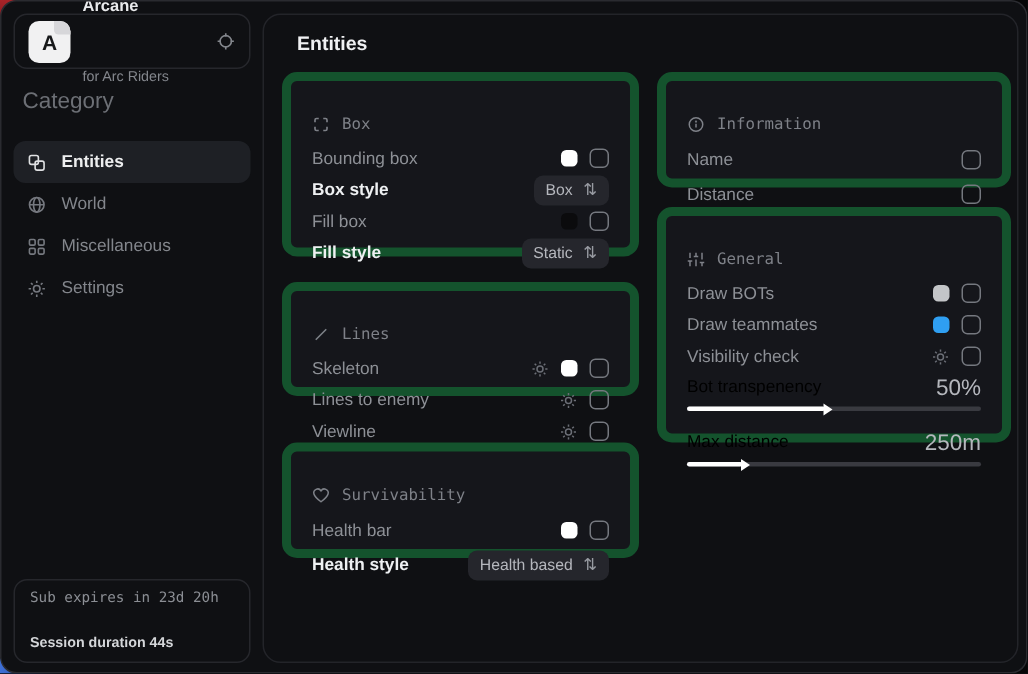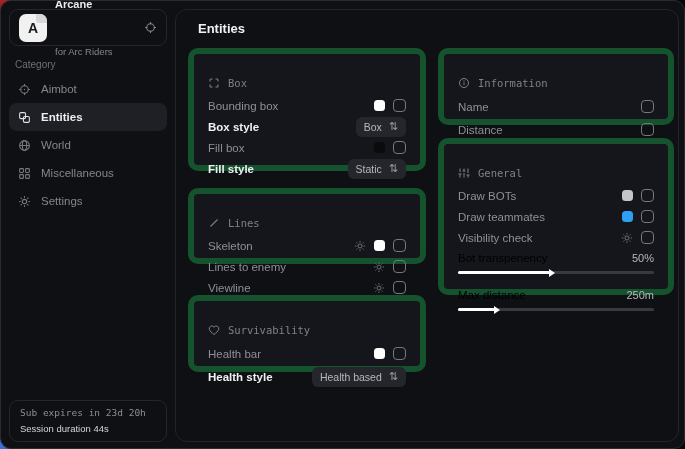--- a/index.html
+++ b/index.html
@@ -41,39 +41,39 @@
     position:relative; overflow:hidden;
   }
   .avatar::after { content:""; position:absolute; right:-5px; top:-5px; width:16px; height:14px;
     background:#d7d7da; border-radius:3px; }
   .avatar span { position:relative; z-index:1; }
   .logo-text { display:flex; flex-direction:column; line-height:1.2; }
   .logo-title { font-size:11px; font-weight:700; color:#e9eaec; }
   .logo-sub { font-size:9.5px; color:#84878d;margin-top:35px; }
   .logo-action { margin-left:auto; color:#84878d; display:flex; }
 
-  .category-label { margin:13px 14px 5px 14px; font-size:10px; color:#6c6f75; }
+  .category-label { margin:13px 14px 18px 14px; font-size:15px; color:#6c6f75; }
 
   .nav { display:flex; flex-direction:column; }
   .nav-item {
     height:28px; margin:0 8px; padding:0 9px;
     display:flex; align-items:center; gap:10px;
     color:#83868c; font-size:11.5px; border-radius:8px; cursor:default;
   }
   .nav-item .nav-icon { display:flex; color:#75787f; }
   .nav-item.active { background:#1e2025; color:#edeeef; font-weight:600; }
   .nav-item.active .nav-icon { color:#dfe0e2; }
 
   .sub-box {
     margin:auto 8px 6px 8px;
     border:1px solid #26272c; border-radius:9px;
     padding:6px 10px 7px 10px;
   }
   .sub-line1 { font-family:"DejaVu Sans Mono",monospace; font-size:9.5px; color:#8b8e94; white-space:nowrap; }
-  .sub-line2 { margin-top:5px; font-size:9.5px; font-weight:400; color:#d4d6d9; }
+  .sub-line2 { margin-top:19px; font-size:9.5px; font-weight:700; color:#d4d6d9; }
 
   
   .panel {
     position:relative; flex:1;
     margin:8px 5px 6px 0;
     border:1px solid #232429; border-radius:12px;
     background:#0f1013;
   }
   .panel-title { position:absolute; left:22px; top:11px; font-size:13px; font-weight:700; color:#f0f1f3; }
 
@@ -109,21 +109,21 @@
   .swatch { width:11px; height:11px; border-radius:3.5px; flex:0 0 auto; }
   .gear-sm { display:flex; color:#6b6e76; }
   .select {
     height:20px; background:#25262c; border-radius:6px;
     display:flex; align-items:center; gap:7px; padding:0 8px;
     font-size:10.5px; color:#b5b7bd;
   }
   .sel-icon { font-size:11px; color:#989ba2; font-family:"DejaVu Sans",sans-serif; }
 
   .slider-label-row { height:20px; display:flex; align-items:center; justify-content:space-between; }
-  .slider-value { font-size:11px; color:#b5b7bd; }
+  .slider-value { font-size:15px; color:#b5b7bd; }
   .slider-track { position:relative; height:3px; background:#393a40; border-radius:2px; margin:3px 0 11px 0; }
   .slider-fill { position:relative; height:100%; background:#ffffff; border-radius:2px; }
   .slider-thumb {
     position:absolute; right:-5px; top:50%; transform:translateY(-50%);
     width:0; height:0;
     border-left:6px solid #ffffff; border-top:4px solid transparent; border-bottom:4px solid transparent;
   }
   svg { display:block; }
 </style>
 </head>
@@ -152,33 +152,20 @@
             <line x1="12" y1="18" x2="12" y2="22"></line>
             <line x1="2" y1="12" x2="6" y2="12"></line>
             <line x1="18" y1="12" x2="22" y2="12"></line>
         </svg>
       </span>
     </div>
 
     <div class="category-label">Category</div>
 
     <div class="nav">
-      <div class="nav-item">
-        <span class="nav-icon">
-          <svg width="13" height="13" viewBox="0 0 24 24" fill="none" stroke="currentColor" stroke-width="2">
-            <circle cx="12" cy="12" r="7"></circle>
-              <circle cx="12" cy="12" r="1.2" fill="currentColor" stroke="none"></circle>
-              <line x1="12" y1="2" x2="12" y2="6"></line>
-              <line x1="12" y1="18" x2="12" y2="22"></line>
-              <line x1="2" y1="12" x2="6" y2="12"></line>
-              <line x1="18" y1="12" x2="22" y2="12"></line>
-          </svg>
-        </span>
-        <span>Aimbot</span>
-      </div>
 
       <div class="nav-item active">
         <span class="nav-icon">
           <svg width="13" height="13" viewBox="0 0 24 24" fill="none" stroke="currentColor" stroke-width="2">
             <rect x="3" y="3" width="11" height="11" rx="2.5"></rect>
               <rect x="10" y="10" width="11" height="11" rx="2.5"></rect>
           </svg>
         </span>
         <span>Entities</span>
       </div>

